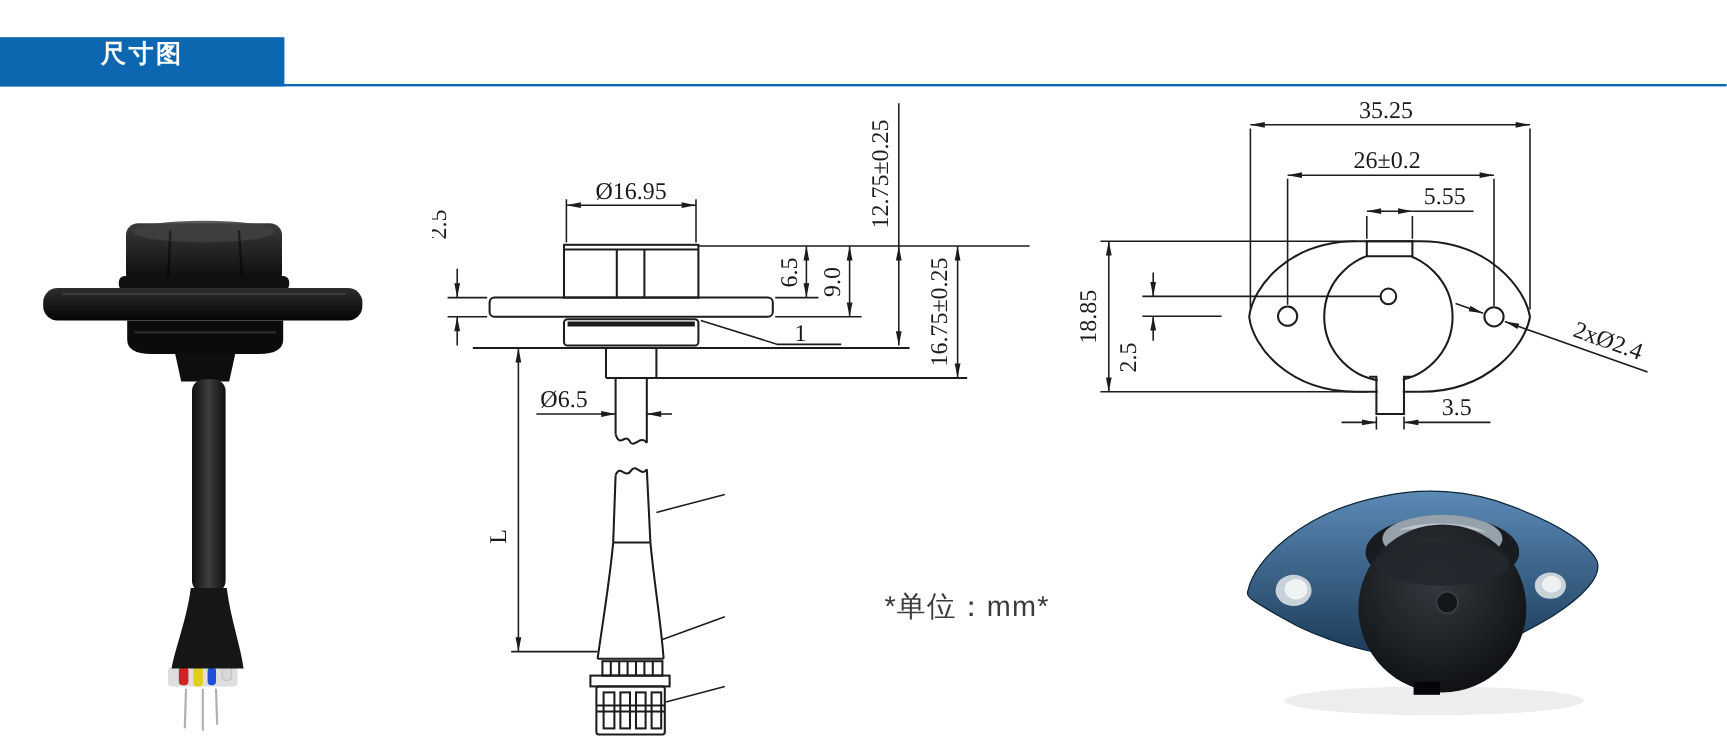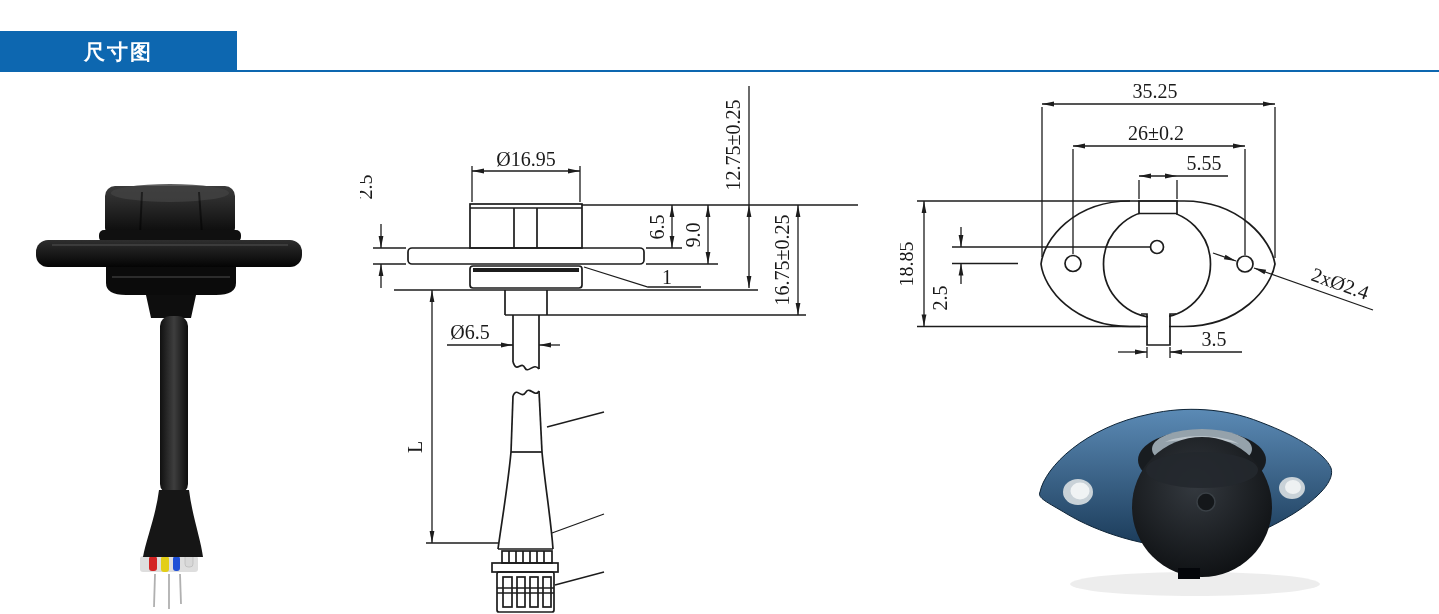--- a/index.html
+++ b/index.html
@@ -1,20 +1,20 @@
 <!DOCTYPE html>
 <html><head>
 <meta charset="utf-8">
 <style>
   html,body{margin:0;padding:0;background:#fff;}
   body{width:1439px;height:614px;position:relative;overflow:hidden;
        font-family:"Liberation Sans",sans-serif;}
   .stage{position:absolute;inset:0;}
   .header-tab{position:absolute;left:0;top:31px;width:237px;height:41px;
-      background:#0d67b0;color:#fff;display:flex;align-items:center;
+      background:#0d67b0;color:#fff;display:flex;
       justify-content:center;font-size:21px;font-weight:700;letter-spacing:2px;z-index:3;}
   .header-line{position:absolute;left:0;top:70px;width:1439px;height:2px;
       background:#0d67b0;z-index:2;}
   .unit-note{position:absolute;left:737px;top:489px;font-size:24px;color:#3c3c3c;
       letter-spacing:1px;}
   svg{position:absolute;}
   svg text{font-family:"Liberation Serif",serif;font-size:20px;fill:#1a1a1a;}
   .ol{stroke:#1c1c1c;stroke-width:1.7;fill:none;}
   .dl{stroke:#1c1c1c;stroke-width:1.3;fill:none;}
   .wf{fill:#fff;}
@@ -222,20 +222,21 @@
       <line class="dl" x1="1118" y1="352" x2="1147" y2="352" marker-end="url(#ahT)"></line>
       <line class="dl" x1="1170" y1="352" x2="1242" y2="352" marker-start="url(#ahT)"></line>
       <text x="1214" y="346" text-anchor="middle">3.5</text>
 
       <line class="dl" x1="1213" y1="253" x2="1236" y2="261" marker-end="url(#ahT)"></line>
       <line class="dl" x1="1254" y1="268" x2="1373" y2="310" marker-start="url(#ahT)"></line>
       <text x="1338" y="290" text-anchor="middle" transform="rotate(19.5 1338 290)">2xØ2.4</text>
     </g>
   </svg>
 
+  <div class="unit-note">*单位：mm*</div>
 
   <svg style="left:1025px;top:392px;" width="330" height="222" viewBox="0 0 330 222">
     <defs>
       <linearGradient id="gBlue" x1="0" y1="0" x2="0" y2="1">
         <stop offset="0" stop-color="#5b8ab5"></stop>
           <stop offset="1" stop-color="#1a3a58"></stop>
       </linearGradient>
       <radialGradient id="rHead" cx="0.45" cy="0.35" r="0.75">
         <stop offset="0" stop-color="#34393f"></stop>
           <stop offset="1" stop-color="#0a0c0e"></stop>

